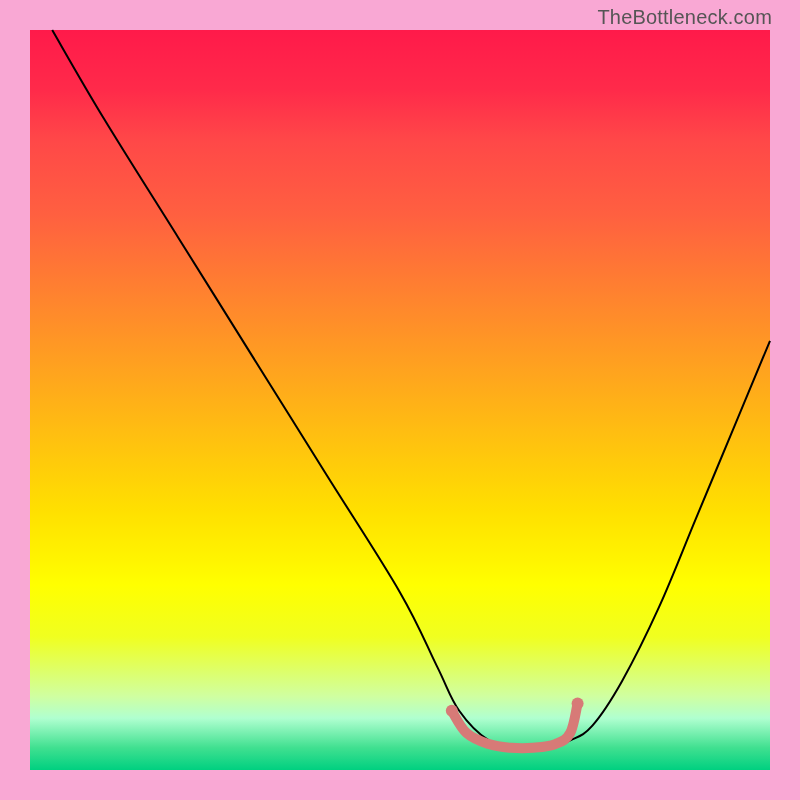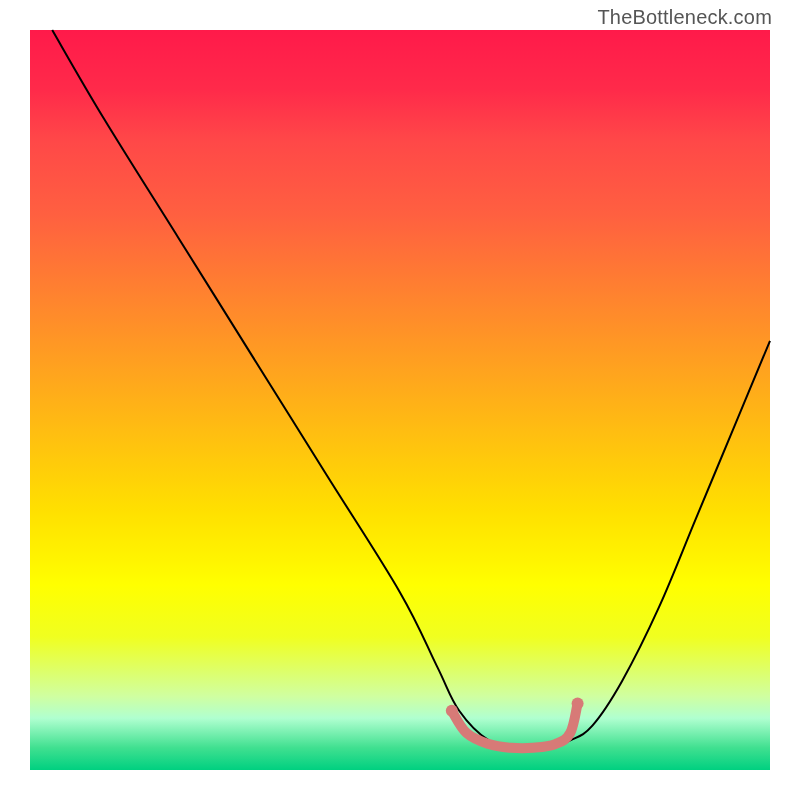--- a/index.html
+++ b/index.html
@@ -8,21 +8,21 @@
     width: 800px;
     height: 800px;
     background: #000;
     font-family: Arial, Helvetica, sans-serif;
     overflow: hidden;
   }
   .container {
     position: relative;
     width: 800px;
     height: 800px;
-    background: #ffffff;
+    background: #f9a8d4;
   }
   .plot-area {
     position: absolute;
     left: 30px;
     top: 30px;
     width: 740px;
     height: 740px;
     background: linear-gradient(to bottom,
       #ff1a4a 0%,
       #ff2a4a 8%,

